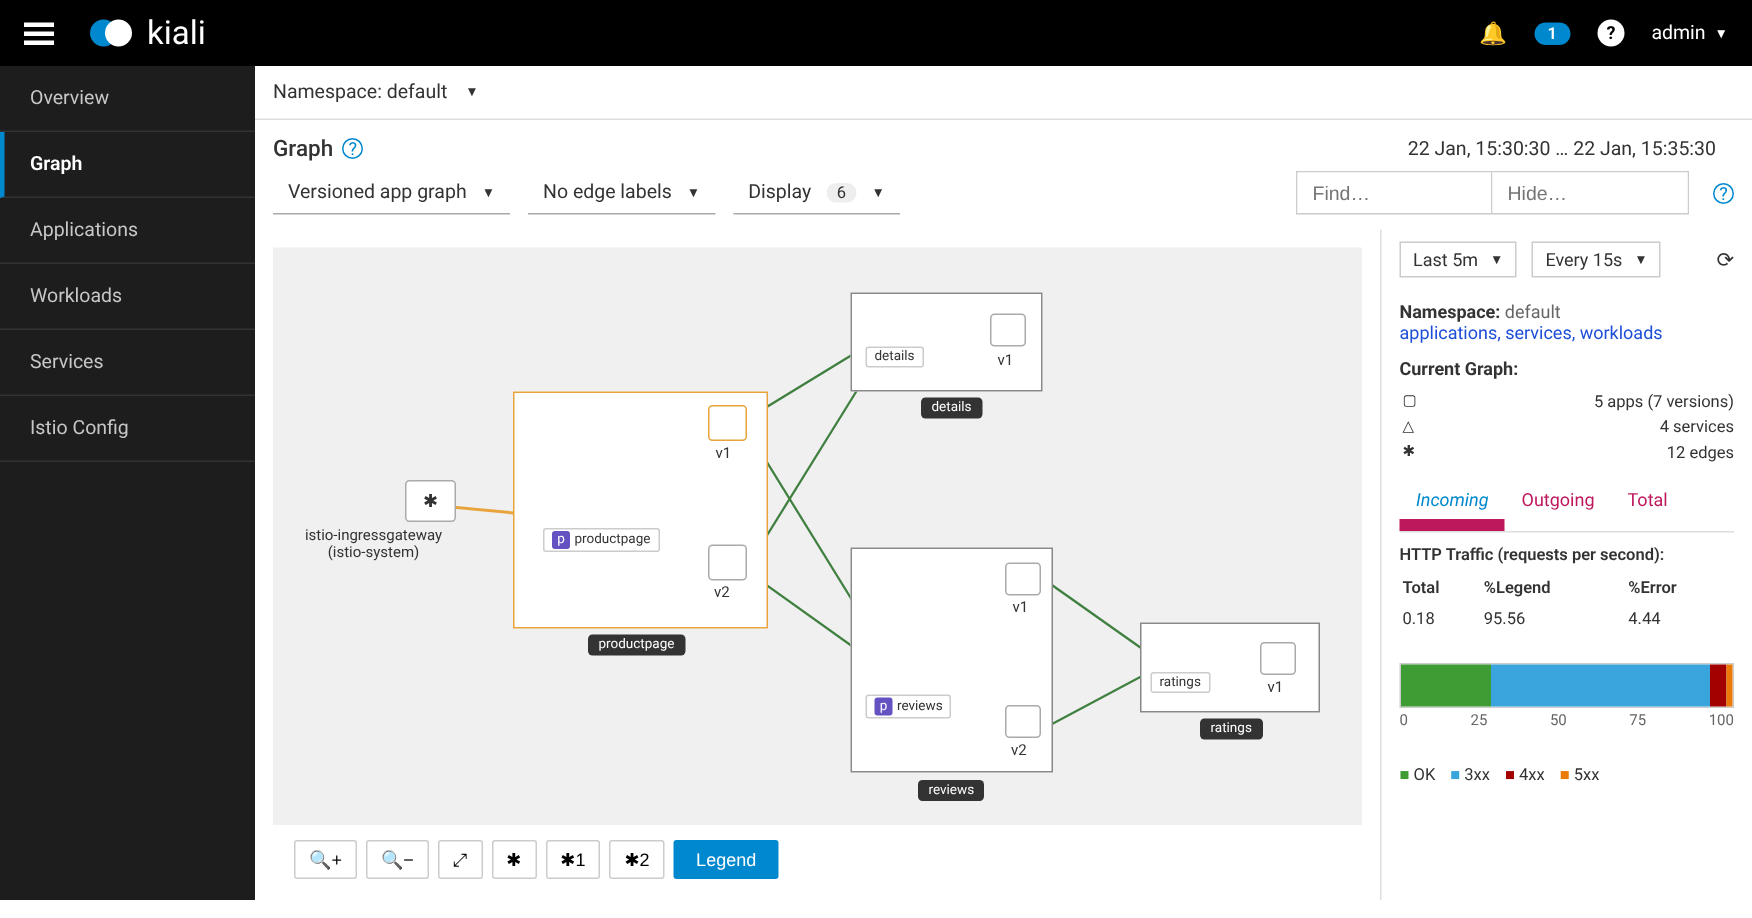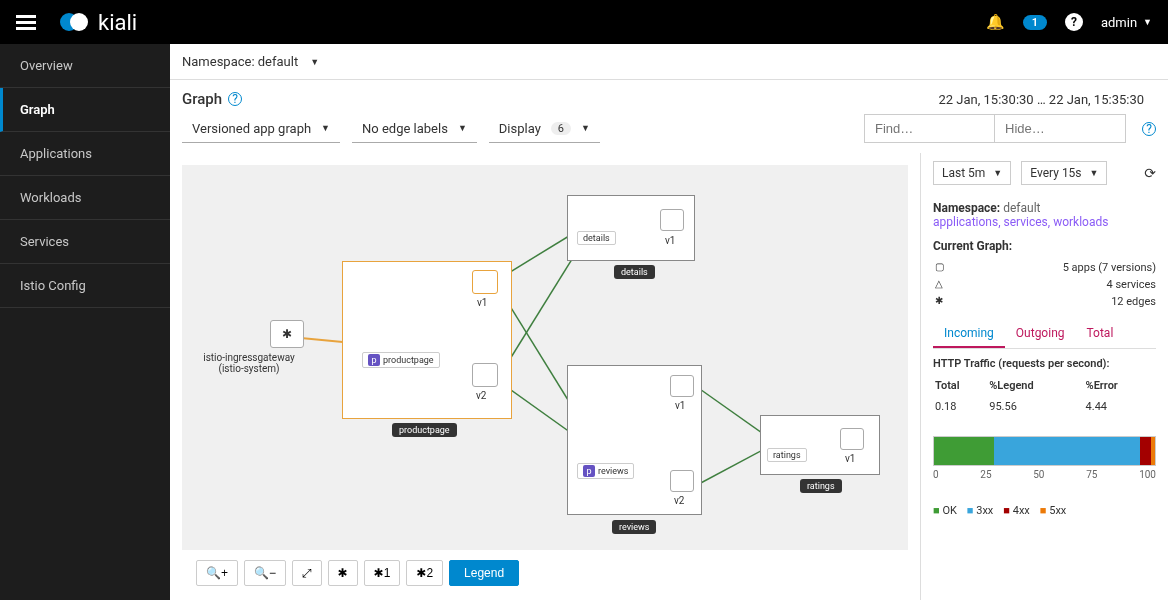--- a/index.html
+++ b/index.html
@@ -47,27 +47,27 @@
 .p-badge { display: inline-block; background: #6552c2; color: #fff; width: 12px; height: 12px; font-size: 9px; text-align: center; line-height: 12px; border-radius: 2px; margin-right: 3px; }
 .bottom-toolbar { display: flex; gap: 6px; padding: 10px 0 2px 14px; }
 .tool-btn { border: 1px solid #ccc; background: #fff; padding: 5px 9px; font-size: 12px; cursor: pointer; border-radius: 2px; }
 .tool-btn.primary { background: #0088ce; color: #fff; border-color: #0088ce; padding: 5px 14px; }
 .right-panel { width: 248px; border-left: 1px solid #ddd; display: flex; flex-direction: column; font-size: 12px; }
 .panel-options { padding: 8px 12px; display: flex; gap: 10px; align-items: center; }
 .panel-drop { border: 1px solid #ccc; padding: 4px 8px; display: inline-flex; align-items: center; gap: 8px; cursor: pointer; font-size: 12px; }
 .refresh-icon { margin-left: auto; cursor: pointer; font-size: 14px; }
 .panel-body { padding: 8px 12px; position: relative; flex: 1; overflow-y: auto; }
 .panel-body .label { color: #666; }
-.panel-body a { color: #8b5cf6; text-decoration: none; }
+.panel-body a { color: #1d4ed8; text-decoration: none; }
 .summary-list { margin: 6px 0 10px 0; text-align: right; }
 .summary-list li { list-style: none; padding: 2px 0 2px 20px; position: relative; font-size: 11px; color: #333; }
 .summary-list li::before { content: attr(data-ico); position: absolute; left: 2px; font-size: 10px; }
 .tabs { display: flex; border-bottom: 1px solid #ddd; margin: 6px 0 8px 0; }
 .tab { padding: 6px 11px; font-size: 12px; cursor: pointer; color: #be185d; }
-.tab.active { color: #0088ce; border-bottom: 2px solid #be185d; }
+.tab.active { color: #0088ce; border-bottom: 8px solid #be185d; font-style: italic; }
 .traffic-title { font-weight: 600; font-size: 11px; margin-top: 4px; }
 .traffic-table { width: 100%; font-size: 11px; margin-top: 4px; }
 .traffic-table th { text-align: left; font-weight: 600; padding: 3px 0; }
 .traffic-table td { padding: 3px 0; }
 .barchart { margin-top: 18px; }
 .barchart .bar { display: flex; height: 30px; border: 1px solid #ccc; }
 .barchart .seg-ok { background: #3f9c35; }
 .barchart .seg-3xx { background: #39a5dc; }
 .barchart .seg-4xx { background: #a30000; }
 .barchart .seg-5xx { background: #ec7a08; }

